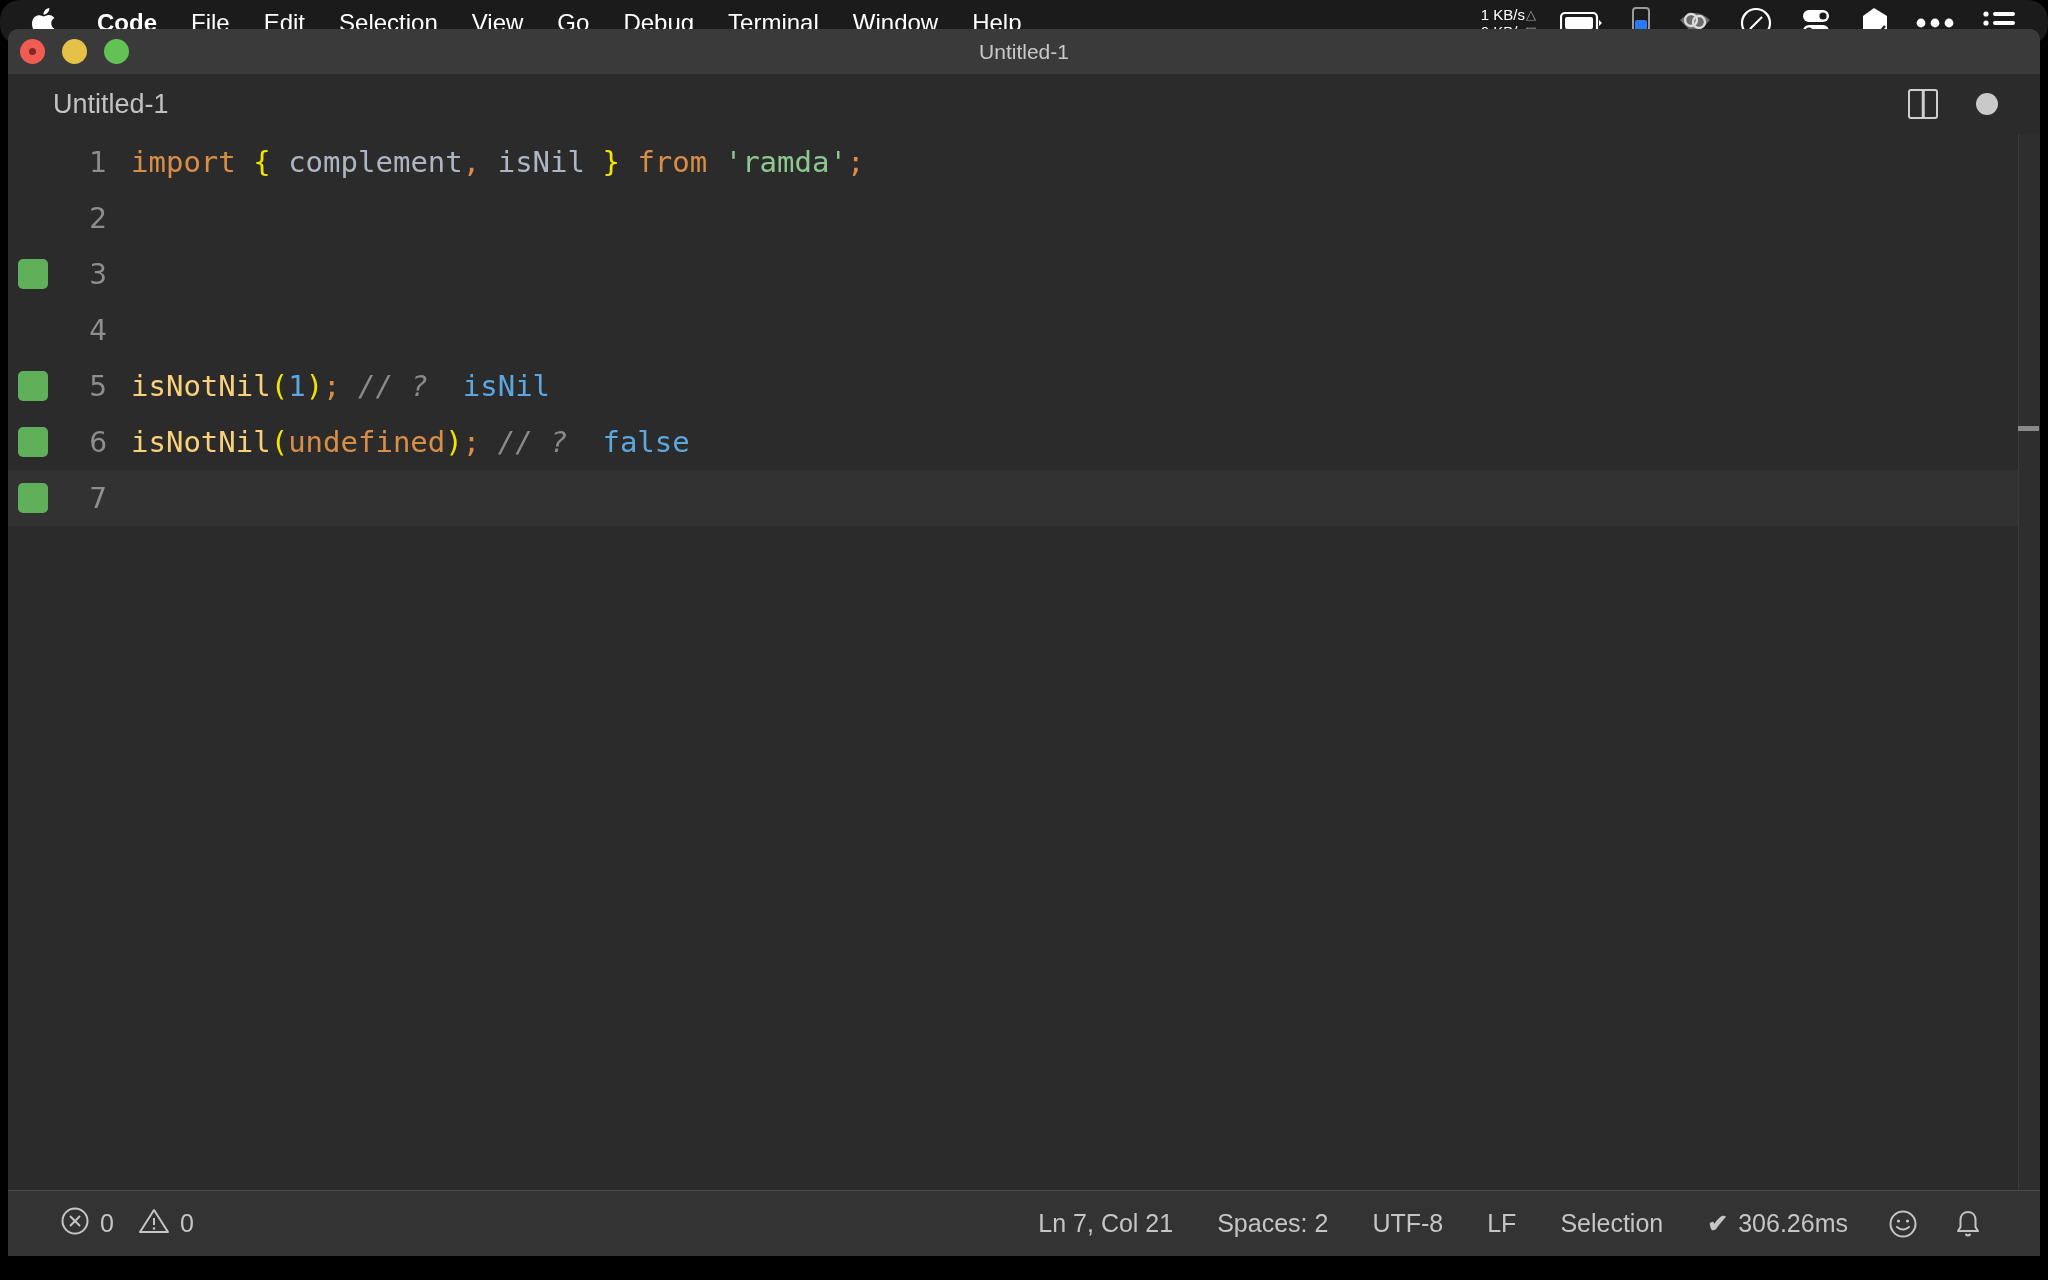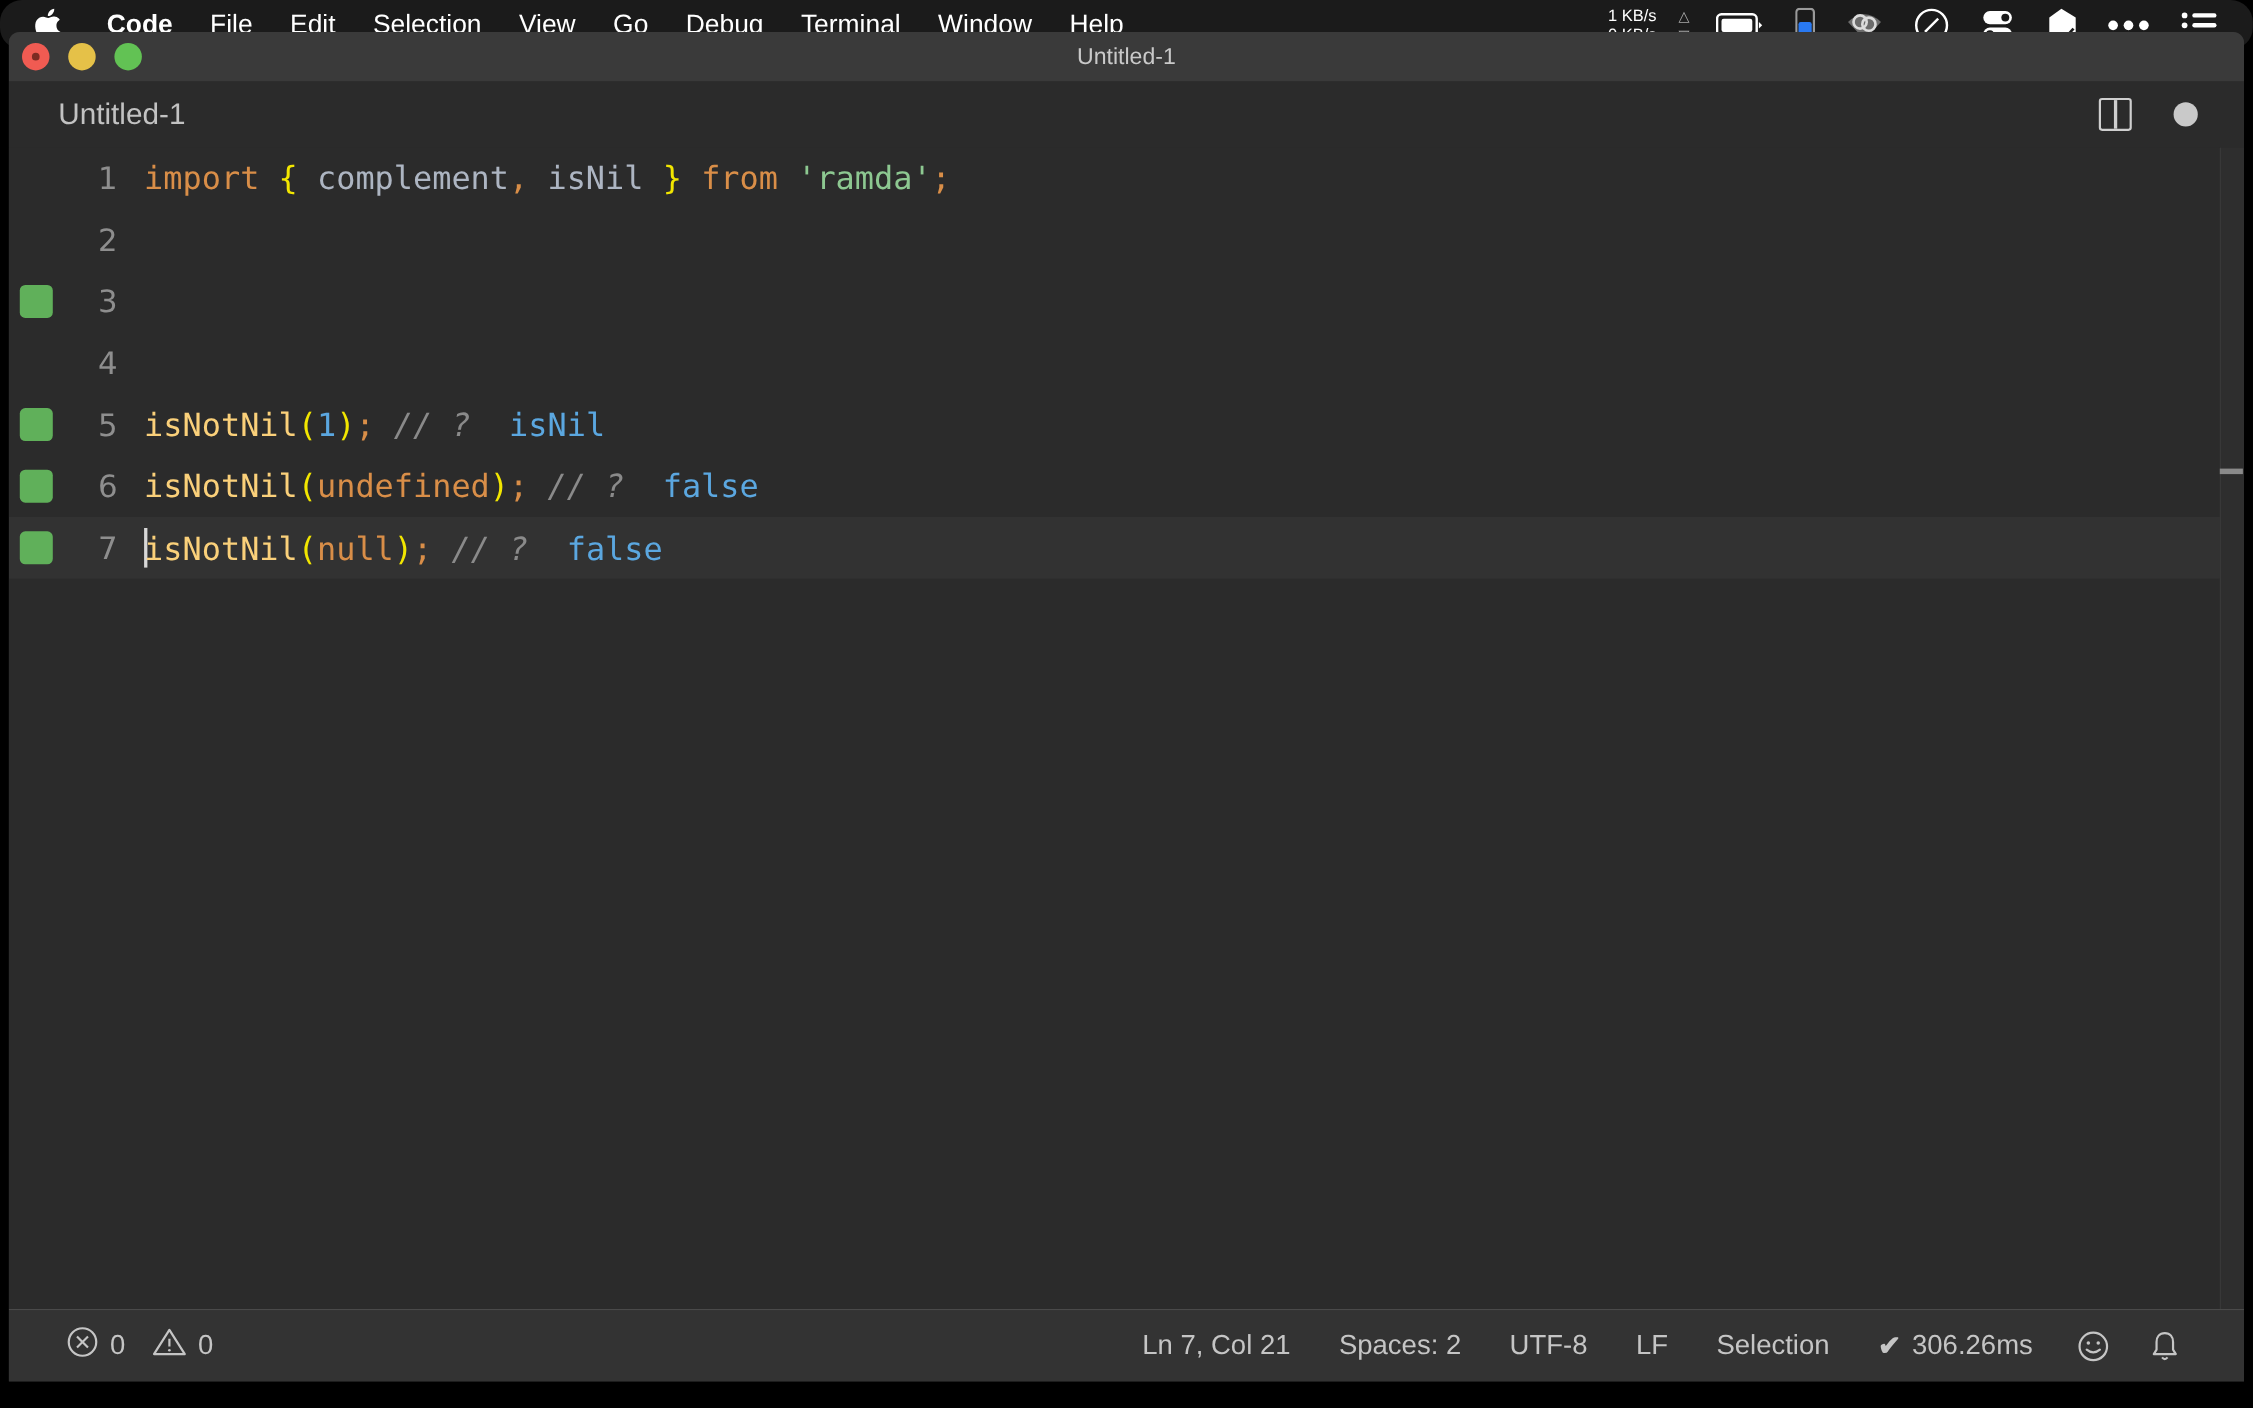--- a/index.html
+++ b/index.html
@@ -28,21 +28,21 @@
     color:#ffffff;
   }
   .menu-item.bold{ font-weight:bold; }
 
   .menu-right{
     margin-left:auto; display:flex; align-items:center; height:45px;
     padding-right:18px; gap:0px;
   }
   .mb-icon{ display:flex; align-items:center; justify-content:center; height:45px; padding:0 14px; }
   .netspeed{
-    display:flex; align-items:center; gap:20px; padding:0 10px; height:38px;
+    display:flex; align-items:center; gap:1px; padding:0 10px; height:38px;
   }
   .netspeed .nums{
     display:flex; flex-direction:column; align-items:flex-end;
     font-size:15px; line-height:17px; color:#ffffff;
   }
   .netspeed .arrows{
     display:flex; flex-direction:column; align-items:center;
     font-size:13px; line-height:17px; color:#a8a8a8;
   }
 
@@ -291,21 +291,20 @@
           <div class="codetext"><span class="fn">isNotNil</span><span class="punc-y">(</span><span class="bool">1</span><span class="punc-y">)</span><span class="semi">;</span><span class="cmt"> // ?  </span><span class="bool">isNil</span></div>
         </div>
         <div class="code-line">
           <div class="gutter-mark"></div>
           <div class="lineno">6</div>
           <div class="codetext"><span class="fn">isNotNil</span><span class="punc-y">(</span><span class="kw">undefined</span><span class="punc-y">)</span><span class="semi">;</span><span class="cmt"> // ?  </span><span class="bool">false</span></div>
         </div>
         <div class="code-line active">
           <div class="gutter-mark"></div>
           <div class="lineno">7</div>
-          <div class="codetext"><span class="cursor"></span><span class="fn">isNotNil</span><span class="punc-y">(</span><span class="kw">null</span><span class="punc-y">)</span><span class="semi">;</span><span class="cmt"> // ?  </span><span class="bool">false</span></div>
         </div>
       </div>
     <div id="scroll-track">
       <div id="scroll-marker"></div>
     </div>
   </div>
 
   <div id="statusbar">
     <div class="sb-left">
       <div class="sb-item">

